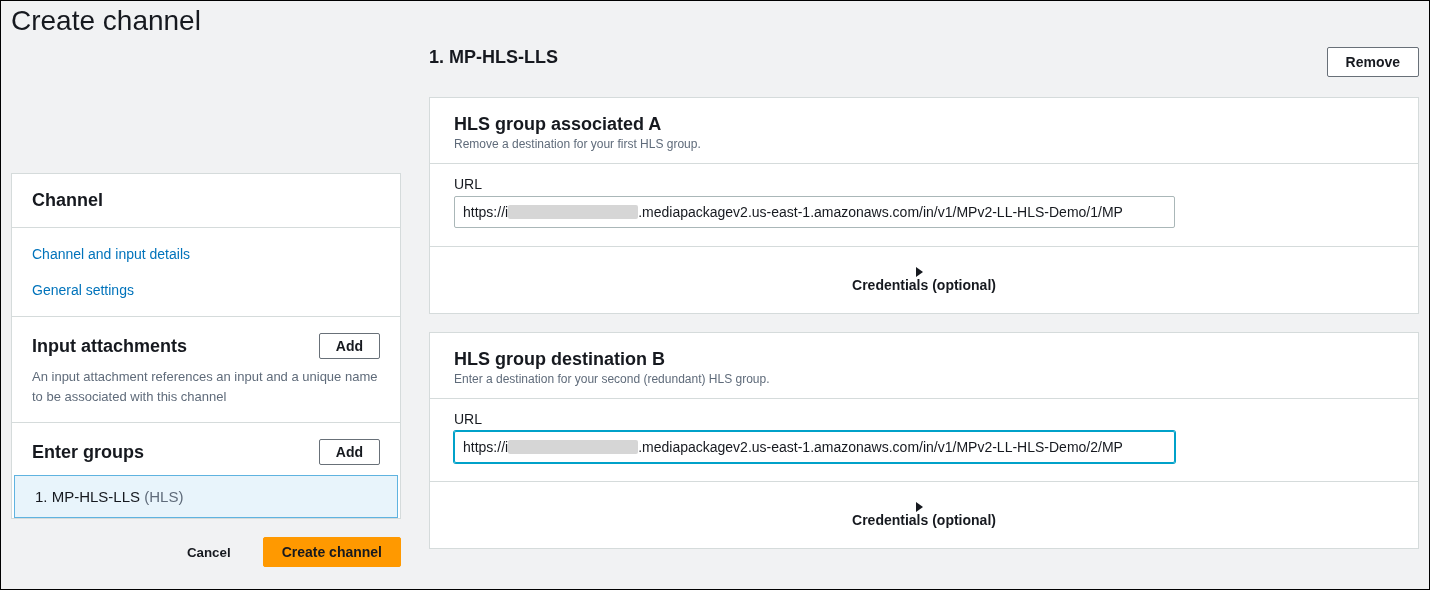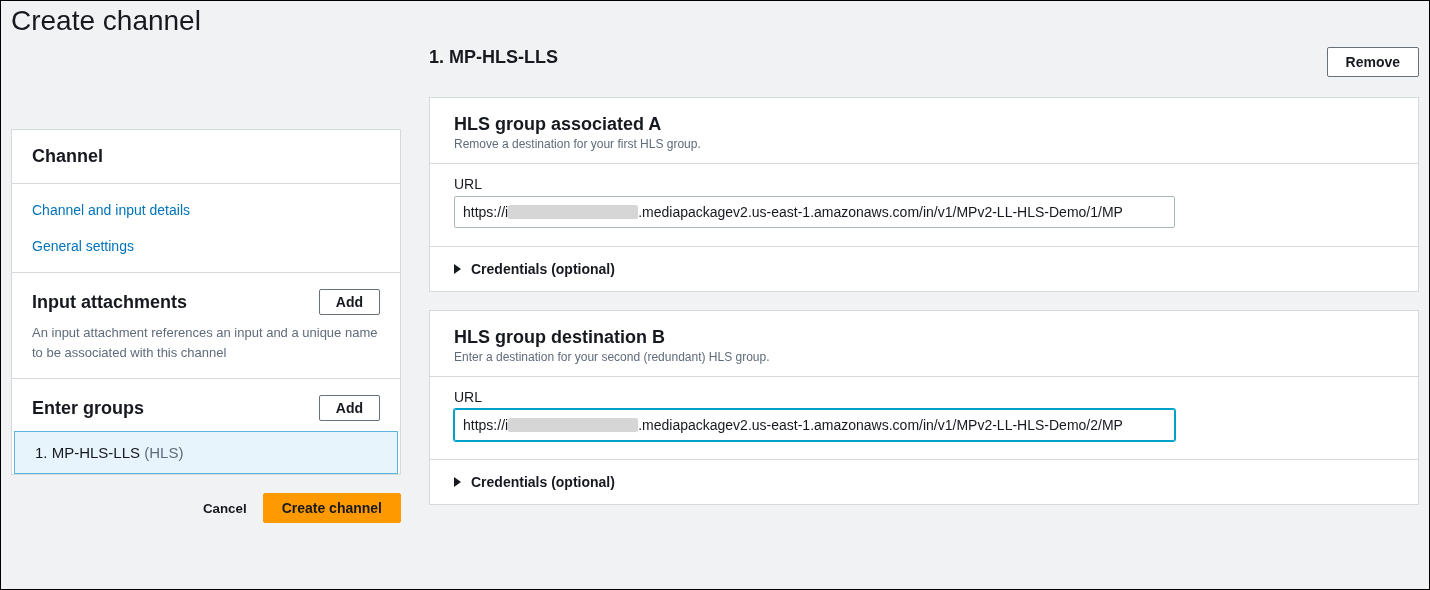--- a/index.html
+++ b/index.html
@@ -121,21 +121,21 @@
   }
   .og-output a{
     color:var(--link);
     text-decoration:underline;
     cursor:pointer;
   }
   .og-output .suf{color:var(--muted); text-decoration:underline;}
   .footer-actions{
     display:flex;
     justify-content:flex-end;
-    gap:2px;
+    gap:18px;
     margin-top:18px;
   }
 
   
   .main{
     flex:1;
     padding-left:28px;
   }
   .main-head{
     display:flex;
@@ -186,25 +186,26 @@
     font-size:14px;
     font-family:var(--aws-font);
     color:var(--text);
   }
   .field-input.focused{
     border:1px solid var(--focus);
     box-shadow:0 0 0 1px var(--focus);
   }
   .expander{
     border-top:1px solid var(--border);
-    padding:14px 24px;
+    padding:20px 24px;
     display:flex;
     align-items:center;
     cursor:pointer;
     background:#fff;
+    flex-direction:column;
   }
   .caret{
     width:0;height:0;
     border-top:5px solid transparent;
     border-bottom:5px solid transparent;
     border-left:7px solid var(--text);
     margin-right:10px;
   }
   .expander-label{
     font-weight:700;

